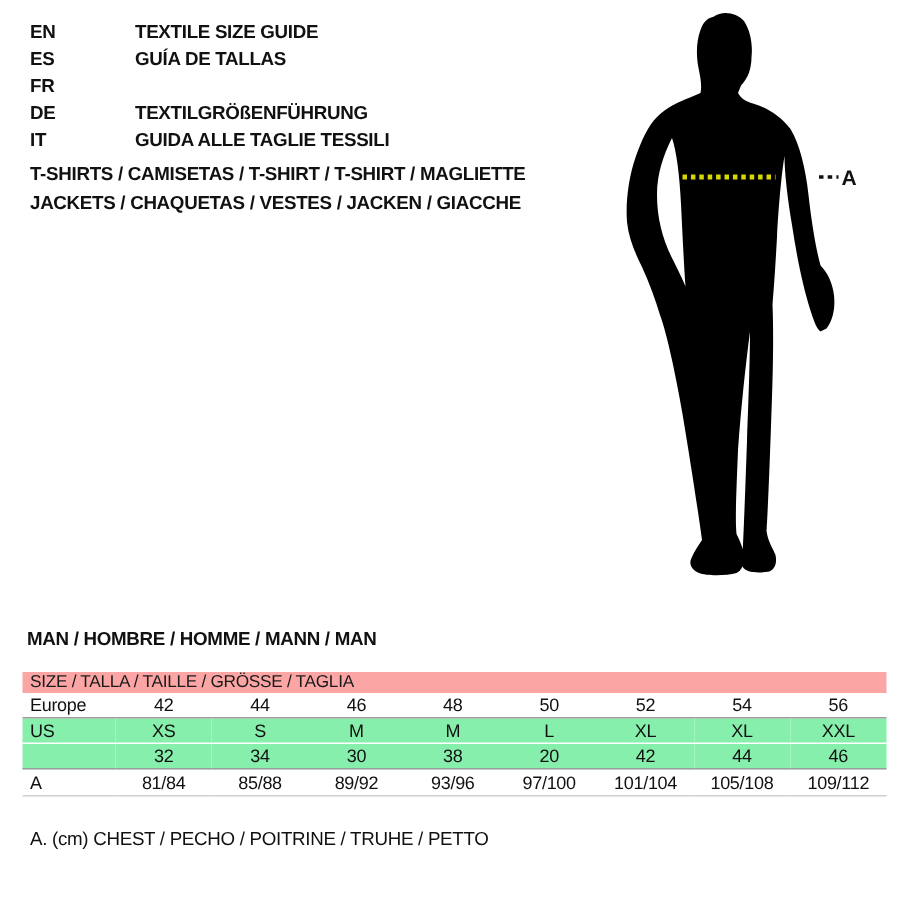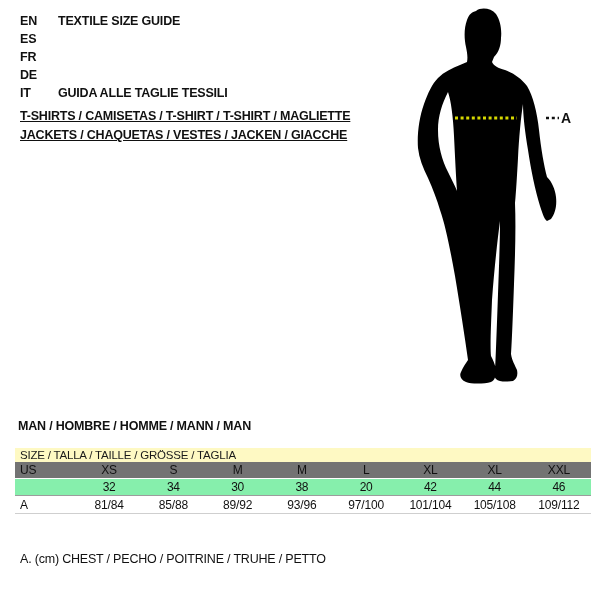--- a/index.html
+++ b/index.html
@@ -3,57 +3,59 @@
 <meta charset="utf-8">
 <style>
   html,body{margin:0;padding:0;}
   body{
     width:600px;height:600px;position:relative;background:#ffffff;
     font-family:"Liberation Sans","DejaVu Sans",sans-serif;color:#111;
     overflow:hidden;-webkit-font-smoothing:antialiased;
   }
   
   .langs{position:absolute;top:12px;left:20px;font-size:12.5px;font-weight:700;letter-spacing:-0.2px;}
-  .lang-row{display:flex;line-height:18px;}
+  .lang-row{display:flex;line-height:18px;gap:32px;}
   .lang-code{width:38px;flex:0 0 38px;}
   
-  .cats{position:absolute;top:107px;left:20px;font-size:12.5px;font-weight:700;line-height:18.5px;letter-spacing:-0.2px;text-decoration:underline;}
+  .cats{position:absolute;top:107px;left:20px;font-size:12.5px;font-weight:700;line-height:18.5px;letter-spacing:-0.2px;}
   
   .fig{position:absolute;top:0;left:0;width:600px;height:600px;}
   
   .section-title{position:absolute;top:419px;left:18px;font-size:12.5px;font-weight:700;letter-spacing:-0.2px;}
   
   .tablewrap{position:absolute;top:448px;left:15px;width:576px;}
   table{border-collapse:collapse;table-layout:fixed;width:100%;font-size:12px;letter-spacing:-0.2px;}
   td{padding:0;vertical-align:middle;text-align:center;height:16px;}
   td.lbl{text-align:left;padding-left:5px;}
-  tr.r-header td{background:#fef9c3;height:14px;font-size:11.5px;text-align:left;padding-left:5px;color:#1a1a1a;}
+  tr.r-header td{background:#fca5a5;height:14px;font-size:11.5px;text-align:left;padding-left:5px;color:#1a1a1a;}
   tr.r-europe td{background:#ffffff;border-bottom:1px solid #9c9c9c;}
-  tr.r-us td{background:#737373;border-bottom:1px solid #ffffff;}
+  tr.r-us td{background:#86efac;border-bottom:1px solid #ffffff;}
   tr.r-num td{background:#86efac;border-bottom:1px solid #9c9c9c;}
   tr.r-a td{background:#ffffff;height:17px;border-bottom:1px solid #cfcfcf;}
   
   .footnote{position:absolute;top:552px;left:20px;font-size:12.5px;font-weight:400;letter-spacing:-0.2px;}
 </style>
 </head>
 <body>
 
 <div class="langs">
   <div class="lang-row">
     <span class="lang-code">EN</span>
     <span class="lang-label">TEXTILE SIZE GUIDE</span>
   </div>
   <div class="lang-row">
     <span class="lang-code">ES</span>
+    <span class="lang-label">GUÍA DE TALLAS</span>
   </div>
   <div class="lang-row">
     <span class="lang-code">FR</span>
   </div>
   <div class="lang-row">
     <span class="lang-code">DE</span>
+    <span class="lang-label">TEXTILGRÖßENFÜHRUNG</span>
   </div>
   <div class="lang-row">
     <span class="lang-code">IT</span>
     <span class="lang-label">GUIDA ALLE TAGLIE TESSILI</span>
   </div>
 </div>
 
 <div class="cats">
   <div>T-SHIRTS / CAMISETAS / T-SHIRT / T-SHIRT / MAGLIETTE</div>
   <div>JACKETS / CHAQUETAS / VESTES / JACKEN / GIACCHE</div>
@@ -130,20 +132,31 @@
         <col>
         <col>
         <col>
         <col>
         <col>
     </colgroup>
     <tbody>
       <tr class="r-header">
         <td colspan="9">SIZE / TALLA / TAILLE / GRÖSSE / TAGLIA</td>
       </tr>
+      <tr class="r-europe">
+        <td class="lbl">Europe</td>
+        <td>42</td>
+        <td>44</td>
+        <td>46</td>
+        <td>48</td>
+        <td>50</td>
+        <td>52</td>
+        <td>54</td>
+        <td>56</td>
+      </tr>
       <tr class="r-us">
         <td class="lbl">US</td>
         <td>XS</td>
         <td>S</td>
         <td>M</td>
         <td>M</td>
         <td>L</td>
         <td>XL</td>
         <td>XL</td>
         <td>XXL</td>

